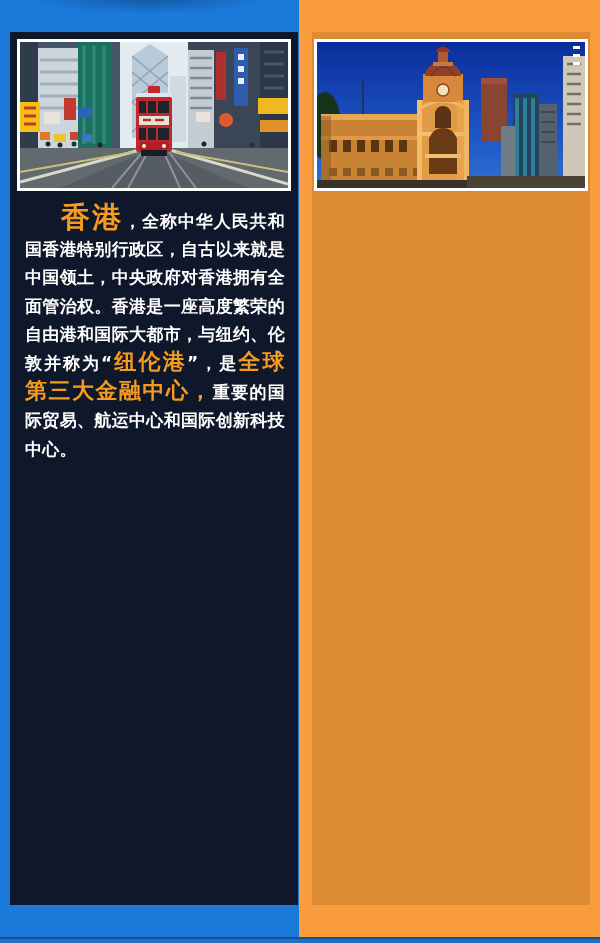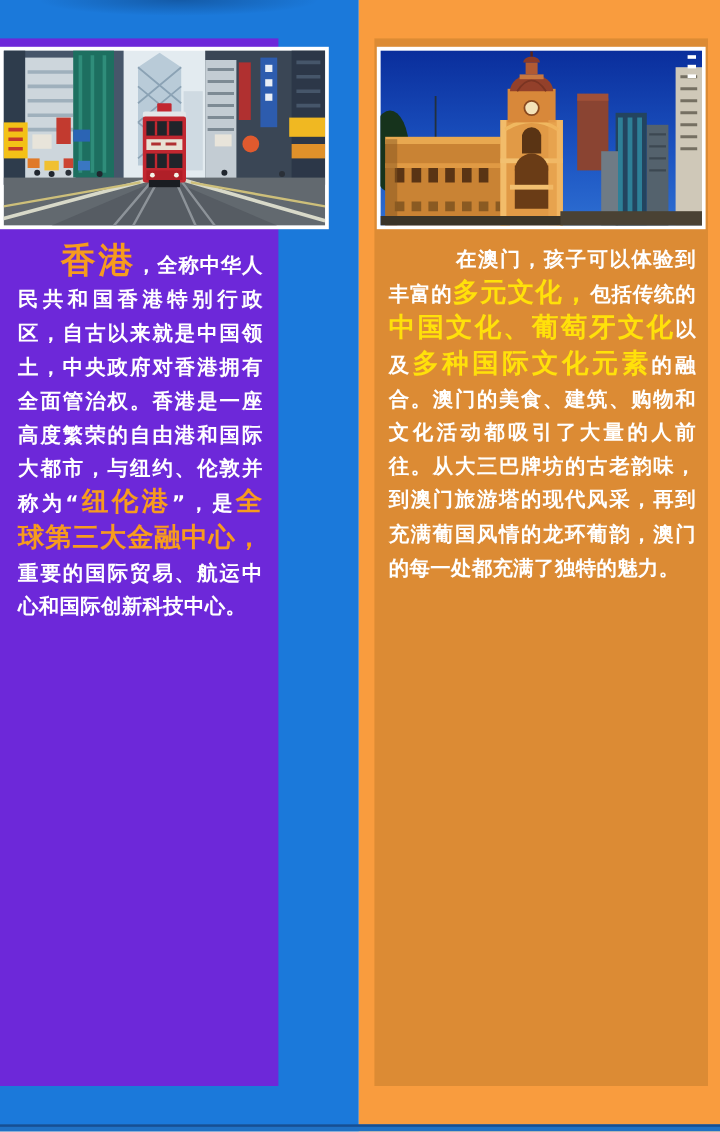--- a/index.html
+++ b/index.html
@@ -8,21 +8,21 @@
     font-family:"DejaVu Sans","Liberation Sans",sans-serif;
   }
   .col { position:absolute; top:0; height:943px; }
   .col-left  { left:0;     width:299px; background:#1b79da; }
   .col-right { left:299px; width:301px; background:#f99c3e; }
   .col-left::before {
     content:""; position:absolute; left:34px; top:0; width:230px; height:13px;
     background:radial-gradient(ellipse at 50% 0%, rgba(8,40,84,.38), rgba(8,40,84,0) 72%);
   }
   .panel { position:absolute; top:32px; height:873px; }
-  .panel-hk { left:0; width:232px; background:#6d28d9; }
+  .panel-hk { left:10px; width:288px; background:#0f172a; }
   .panel-mo { left:13px; width:278px; background:#dc8b34; }
 
   .photo-frame {
     margin:7px auto 0 auto; width:268px; height:146px;
     background:#ffffff; padding:3px;
   }
   .photo-frame svg { display:block; width:268px; height:146px; }
 
   .text-hk { padding:12px 13px 0 15px; }
   .text-mo { padding:12px 10px 0 12px; }
@@ -195,21 +195,20 @@
 
           <rect x="140" y="58" width="12" height="88" fill="#f0b058" opacity="0.45"></rect>
           <rect x="4" y="74" width="10" height="72" fill="#8a5a22" opacity="0.5"></rect>
 
           <rect x="0" y="138" width="268" height="8" fill="#3a3428"></rect>
           <rect x="150" y="134" width="118" height="12" fill="#4a4234"></rect>
         </svg>
       </div>
 
       <div class="text-mo">
-        <p class="para indent-deep"><span>在澳门，孩子可以体验到丰富的</span><span class="hl hl-mo">多元文化，</span><span>包括传统的</span><span class="hl hl-mo">中国文化、葡萄牙文化</span><span>以及</span><span class="hl hl-mo">多种国际文化元素</span><span>的融合。澳门的美食、建筑、购物和文化活动都吸引了大量的人前往。从大三巴牌坊的古老韵味，到澳门旅游塔的现代风采，再到充满葡国风情的龙环葡韵，澳门的每一处都充满了独特的魅力。</span></p>
       </div>
 
     </div>
   </div>
 
   <div class="bottom-strip"></div>
 
 </div>
 
 </body></html>

